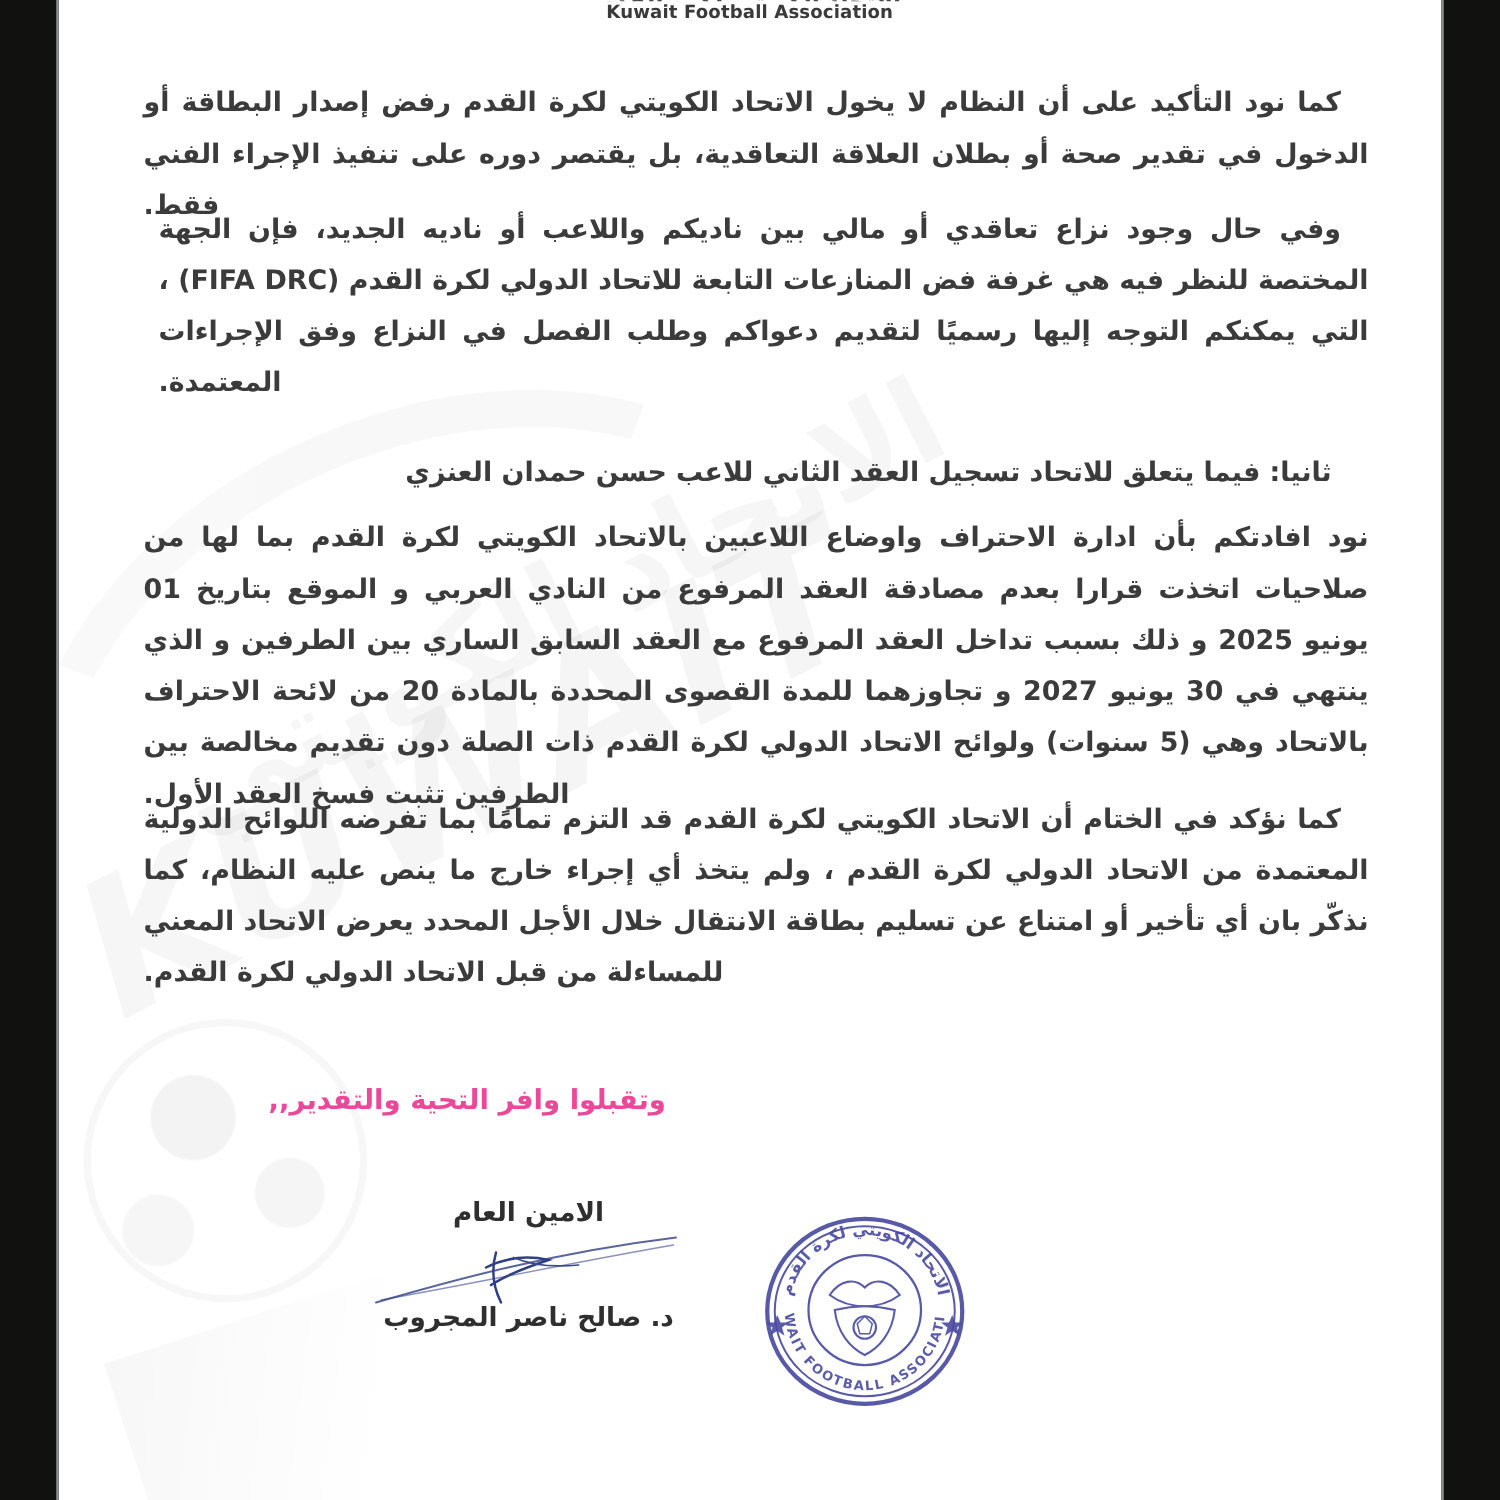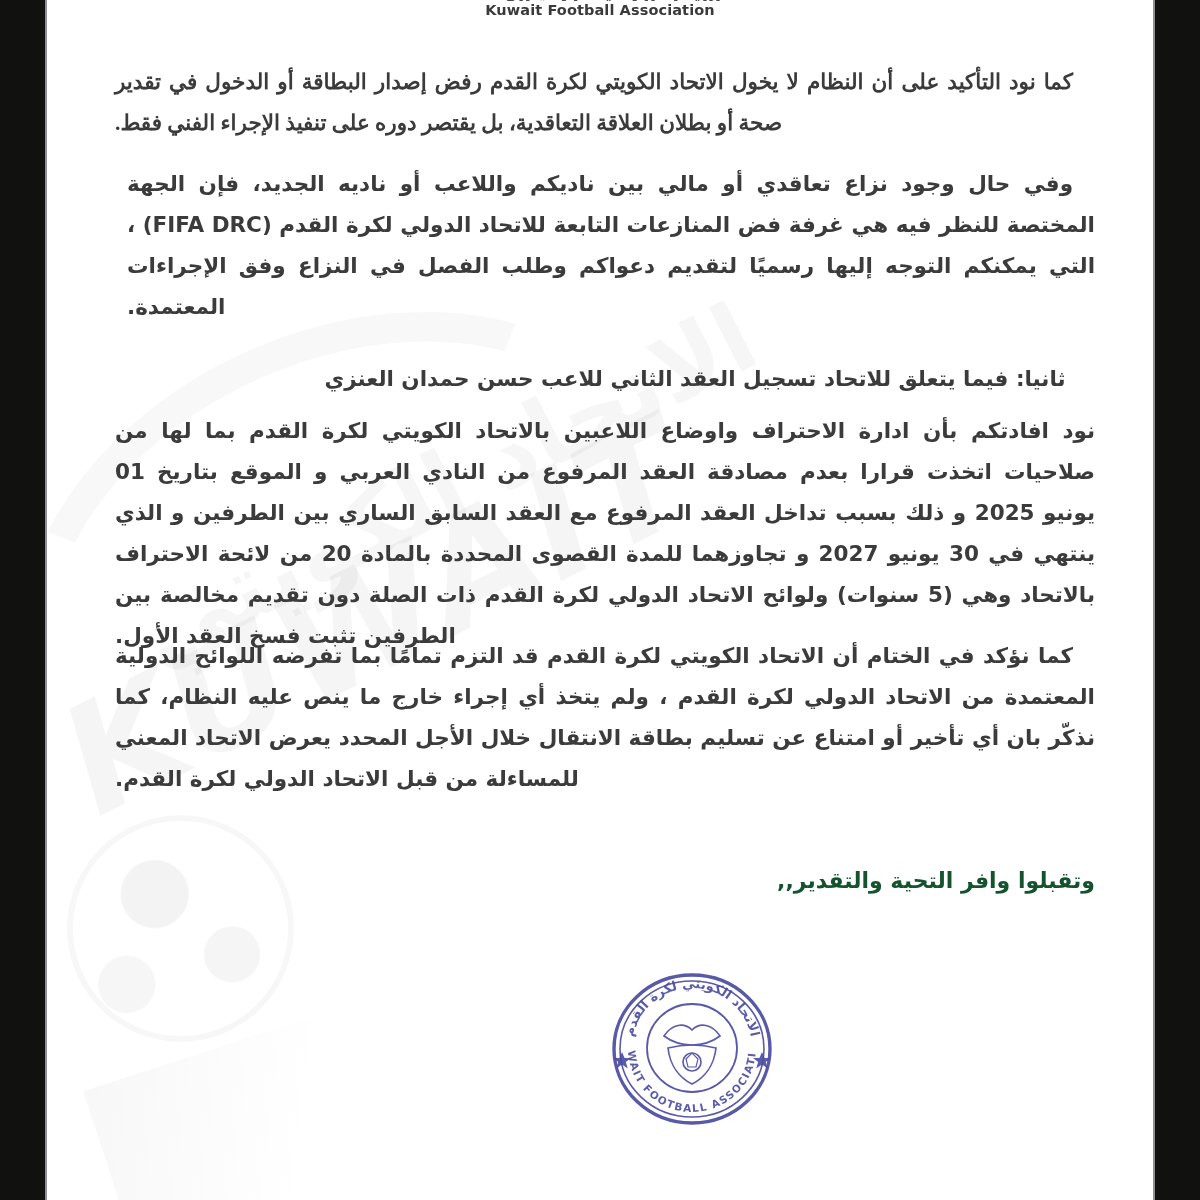--- a/index.html
+++ b/index.html
@@ -161,21 +161,21 @@
     direction: rtl;
     color: #3b3b3b;
     font-size: 21.5px;
     font-weight: 700;
     line-height: 41px;
     margin: 0;
     font-family: "DejaVu Sans", sans-serif;
   }
   .para.indent { text-indent: 22px; }
 
-  #para-1 { position: absolute; top: 62px;  right: 0; left: 0; font-family: Liberation Serif, serif; }
+  #para-1 { position: absolute; top: 62px;  right: 0; left: 0; }
   #para-2 { position: absolute; top: 163px; right: 0; left: 12px; }
 
   .sec-head {
     position: absolute;
     top: 358px;
     right: 0; left: 0;
     text-align: center;
     direction: rtl;
     color: #3b3b3b;
     font-size: 21.5px;
@@ -184,23 +184,23 @@
     padding-left: 180px;
   }
   #para-3 { position: absolute; top: 410px; right: 0; left: 0; }
   #para-4 { position: absolute; top: 635px; right: 0; left: 0; }
 
   
   .closing {
     position: absolute;
     top: 868px;
     right: 0; left: 0;
-    text-align: right;
+    text-align: left;
     direction: rtl;
-    color: #14532d;
+    color: #ec4899;
     font-size: 22px;
     font-weight: 700;
     padding-left: 100px;
   }
 
   .sign-block {
     position: absolute;
     top: 958px;
     right: 600px;
     width: 260px;
@@ -267,20 +267,37 @@
 
         <div class="sec-head">ثانيا: فيما يتعلق للاتحاد تسجيل العقد الثاني للاعب حسن حمدان العنزي</div>
 
         <p class="para" id="para-3">نود افادتكم بأن ادارة الاحتراف واوضاع اللاعبين بالاتحاد الكويتي لكرة القدم بما لها من صلاحيات اتخذت قرارا بعدم مصادقة العقد المرفوع من النادي العربي و الموقع بتاريخ 01 يونيو 2025 و ذلك بسبب تداخل العقد المرفوع مع العقد السابق الساري بين الطرفين و الذي ينتهي في 30 يونيو 2027 و تجاوزهما للمدة القصوى المحددة بالمادة 20 من لائحة الاحتراف بالاتحاد وهي (5 سنوات) ولوائح الاتحاد الدولي لكرة القدم ذات الصلة دون تقديم مخالصة بين الطرفين تثبت فسخ العقد الأول.</p>
 
         <p class="para indent" id="para-4">كما نؤكد في الختام أن الاتحاد الكويتي لكرة القدم قد التزم تمامًا بما تفرضه اللوائح الدولية المعتمدة من الاتحاد الدولي لكرة القدم ، ولم يتخذ أي إجراء خارج ما ينص عليه النظام، كما نذكّر بان أي تأخير أو امتناع عن تسليم بطاقة الانتقال خلال الأجل المحدد يعرض الاتحاد المعني للمساءلة من قبل الاتحاد الدولي لكرة القدم.</p>
 
         <div class="closing">وتقبلوا وافر التحية والتقدير,,</div>
       </div>
 
+      <div class="sign-block">
+        <div class="sign-title">الامين العام</div>
+
+        <div class="sign-art">
+          <svg width="260" height="62" viewBox="0 0 260 62" aria-hidden="true">
+            <g fill="none" stroke="#3c4a8c" stroke-linecap="round">
+              <path d="M8,58 C70,40 150,18 248,6" stroke-width="1.6" opacity="0.85"></path>
+              <path d="M12,56 C80,44 165,26 246,12" stroke-width="1.1" opacity="0.6"></path>
+              <path d="M96,30 C112,22 128,20 146,24 C128,30 112,36 100,44" stroke-width="2" stroke="#2f3f86"></path>
+              <path d="M104,18 C100,32 102,46 108,58" stroke-width="2" stroke="#2f3f86"></path>
+              <path d="M118,22 C132,28 150,30 170,28" stroke-width="1.4" stroke="#3c4a8c"></path>
+            </g>
+          </svg>
+        </div>
+
+        <div class="sign-name">د. صالح ناصر المجروب</div>
+      </div>
 
       <div class="stamp">
         <svg width="172" height="172" viewBox="0 0 172 172" aria-hidden="true">
           <defs>
             <path id="arcTop" d="M 86,86 m -60,0 a 60,60 0 0 1 120,0" fill="none"></path>
             <path id="arcBot" d="M 86,86 m -64,0 a 64,64 0 0 0 128,0" fill="none"></path>
           </defs>
           <g stroke="#4a4ba0" fill="none" opacity="0.92">
             <ellipse cx="86" cy="87" rx="78" ry="74" stroke-width="3.4"></ellipse>
             <ellipse cx="86" cy="87" rx="72" ry="68" stroke-width="1.6"></ellipse>

